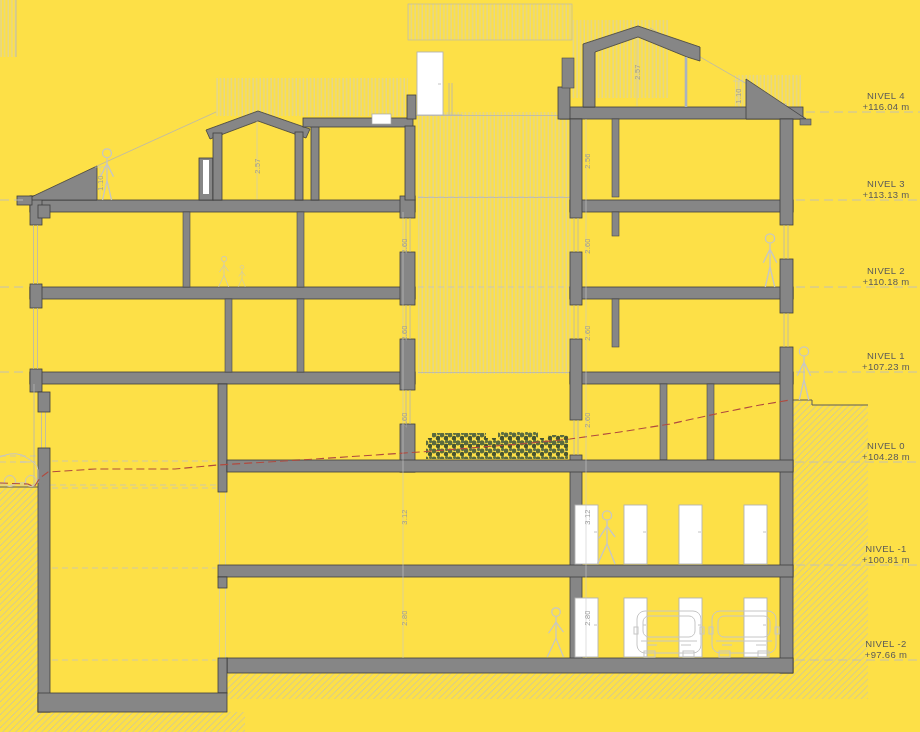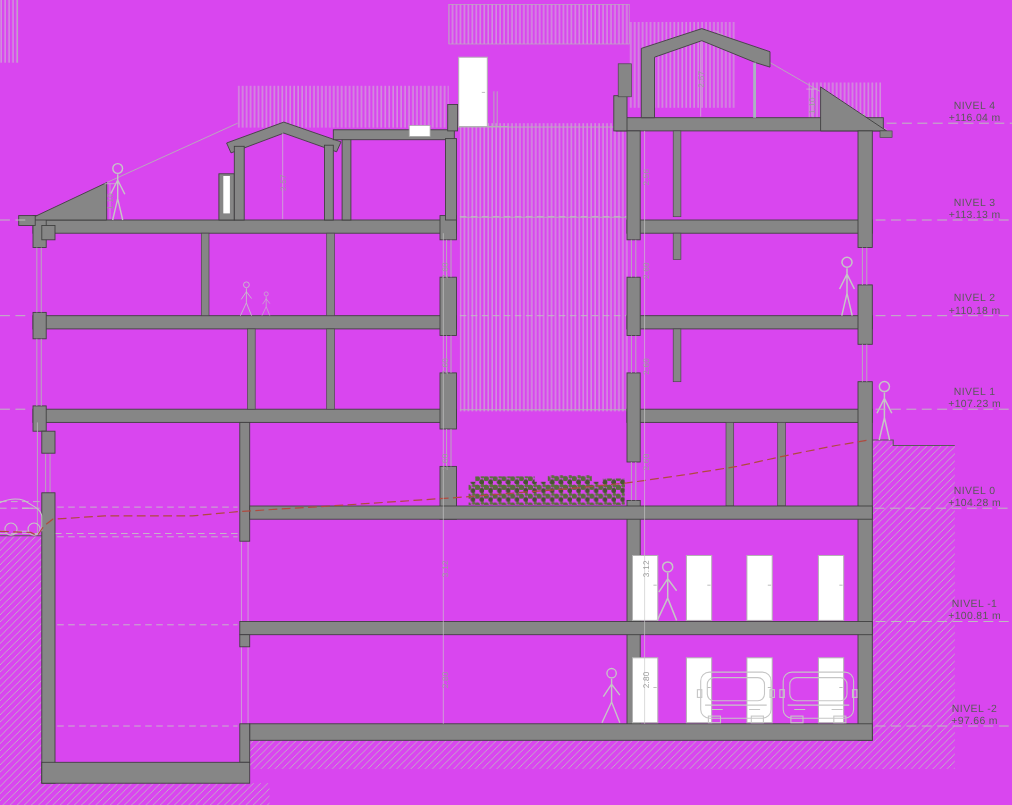--- a/index.html
+++ b/index.html
@@ -1,16 +1,16 @@
 <!DOCTYPE html>
 <html><head>
 <meta charset="utf-8">
 <style>
   html,body{margin:0;padding:0;background:#ffffff;}
-  #stage{position:relative;width:920px;height:732px;background:#d946ef;overflow:hidden;
+  #stage{position:relative;width:920px;height:732px;background:#fde047;overflow:hidden;
          font-family:"Liberation Sans", sans-serif;}
   svg{display:block;}
   .wall{fill:#868686;stroke:#3f3f3f;stroke-width:0.8;}
   .wall-nl{fill:#868686;stroke:#474747;stroke-width:0.6;}
   .white{fill:#ffffff;stroke:#a8a8a8;stroke-width:0.7;}
   .thin{stroke:#b5b5b5;stroke-width:0.8;fill:none;}
   .xline{stroke:#c9c9c9;stroke-width:0.6;fill:none;}
   .dash{stroke:#bdbdbd;stroke-width:0.9;fill:none;stroke-dasharray:9 5;}
   .hdash{stroke:#c3c3c3;stroke-width:0.8;fill:none;stroke-dasharray:6 4;}
   .sketch{stroke:#c6c6c6;stroke-width:1;fill:none;}

